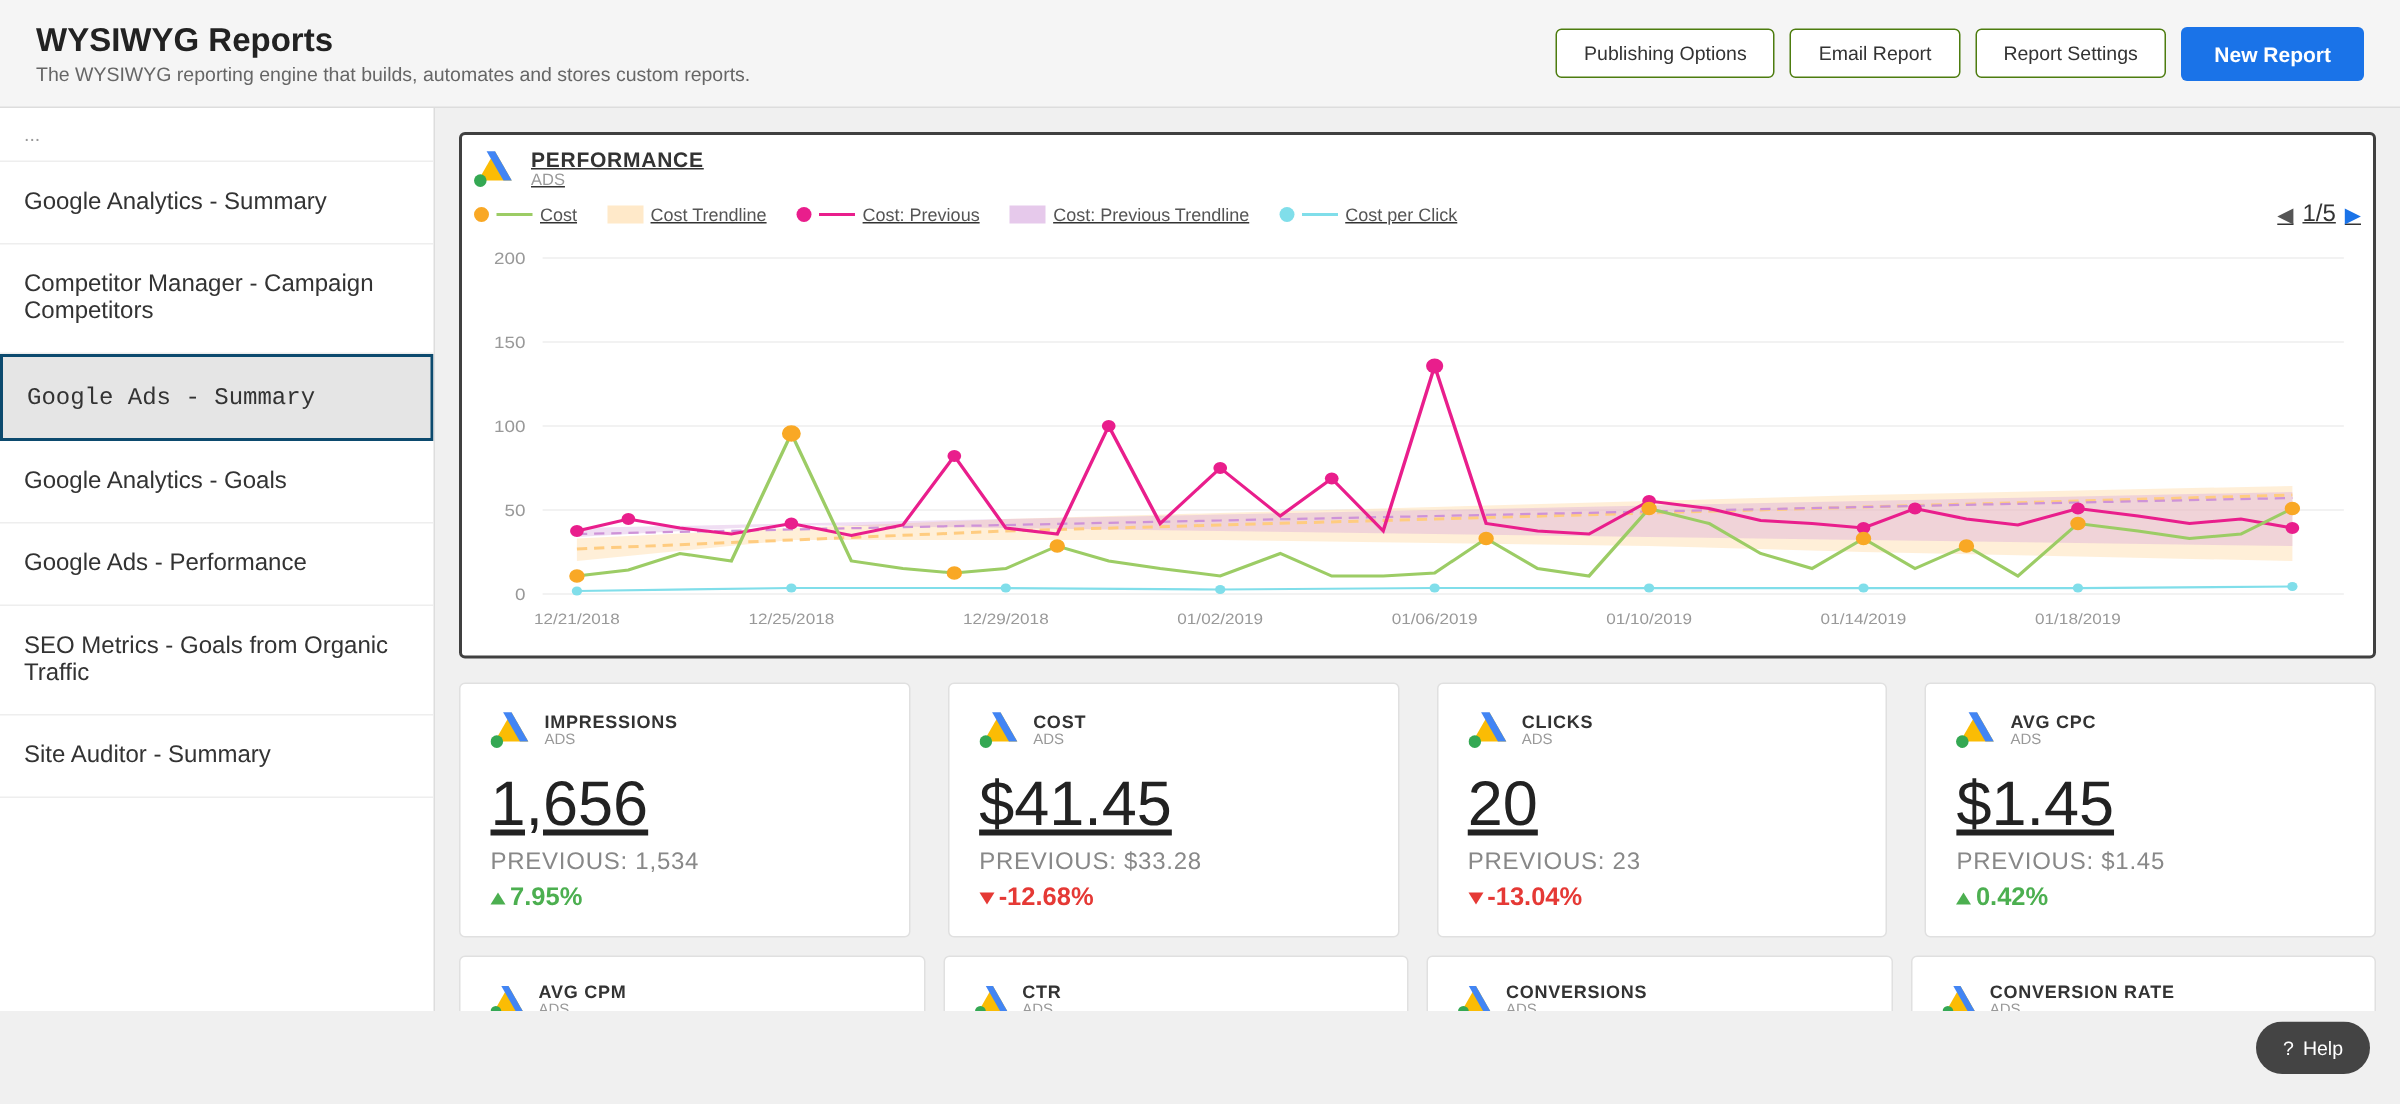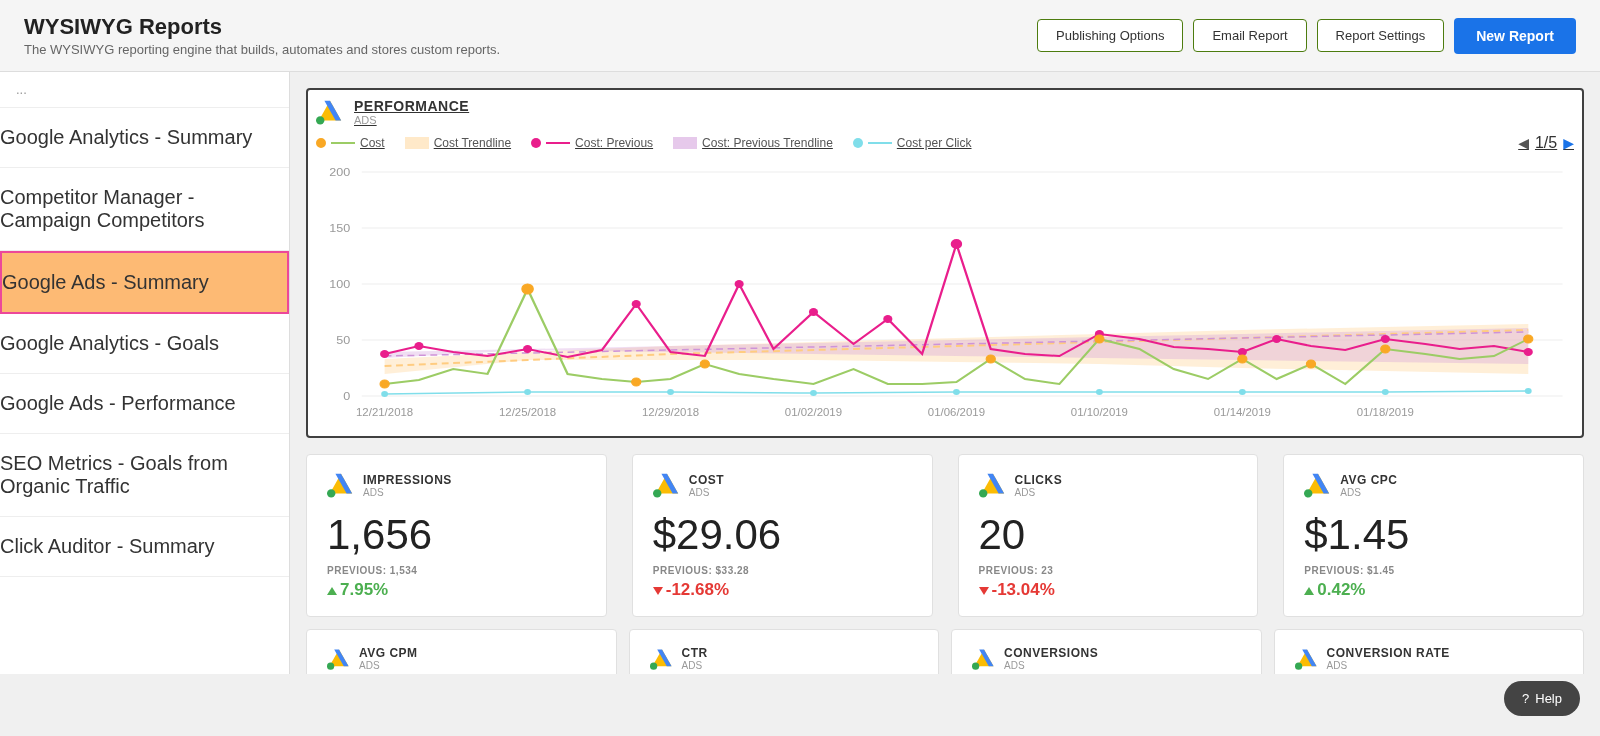--- a/index.html
+++ b/index.html
@@ -13,22 +13,22 @@
     .header-left p { font-size: 13px; color: #666; margin-top: 2px; }
     .header-right { display: flex; gap: 10px; align-items: center; }
     .btn-outline { background: white; border: 1px solid #4d7c0f; border-radius: 4px; padding: 8px 18px; font-size: 13px; cursor: pointer; color: #333; }
     .btn-primary { background: #1a73e8; border: none; border-radius: 4px; padding: 10px 22px; font-size: 14px; font-weight: 600; color: white; cursor: pointer; }
 
     
     .main { display: flex; flex: 1; overflow: hidden; }
 
     
     .sidebar { width: 290px; background: white; border-right: 1px solid #ddd; overflow-y: auto; flex-shrink: 0; }
-    .sidebar-item { padding: 18px 0; border-bottom: 1px solid #eee; cursor: pointer; font-size: 20px; color: #333; }
-    .sidebar-item.active { border: 2px solid #ec4899; background: #fdba74; }
+    .sidebar-item { padding: 18px 16px; border-bottom: 1px solid #eee; cursor: pointer; font-size: 16px; color: #333; }
+    .sidebar-item.active { border: 2px solid #0c4a6e; background: #e5e5e5; font-family: Liberation Mono, monospace; }
     .sidebar-item-top { padding: 10px 16px; border-bottom: 1px solid #eee; font-size: 13px; color: #999; }
 
     
     .content { flex: 1; overflow-y: auto; padding: 16px; background: #f0f0f0; }
 
     
     .chart-card { background: white; border-radius: 4px; padding: 8px; margin-bottom: 16px; border: 2px solid #404040; text-decoration: underline; }
     .card-header { display: flex; align-items: center; margin-bottom: 8px; }
     .google-icon { width: 28px; height: 28px; margin-right: 10px; flex-shrink: 0; }
     .card-title-block .card-title { font-size: 14px; font-weight: 700; color: #333; letter-spacing: 0.5px; text-transform: uppercase; }
@@ -45,22 +45,22 @@
 
     
     .chart-svg { width: 100%; height: 260px; }
 
     
     .metrics-grid { display: grid; grid-template-columns: repeat(4, 1fr); gap: 25px; margin-bottom: 12px; }
     .metric-card { background: white; border-radius: 4px; padding: 16px 20px; border: 1px solid #e0e0e0; }
     .metric-card .metric-header { display: flex; align-items: center; margin-bottom: 12px; }
     .metric-card .metric-title { font-size: 12px; font-weight: 700; text-transform: uppercase; color: #333; letter-spacing: 0.5px; }
     .metric-card .metric-sub { font-size: 10px; color: #999; text-transform: uppercase; }
-    .metric-value { font-size: 42px; font-weight: 300; color: #222; margin-bottom: 6px; }
-    .metric-previous { font-size: 10px; font-weight: 700; text-transform: uppercase; color: #888; margin-bottom: 4px; letter-spacing: 0.5px; }
+    .metric-value { font-size: 42px; font-weight: 300; color: #222; margin-bottom: 6px; text-decoration: underline; }
+    .metric-previous { font-size: 16px; font-weight: 400; text-transform: uppercase; color: #888; margin-bottom: 4px; letter-spacing: 0.5px; }
     .metric-change { font-size: 17px; font-weight: 600; }
     .metric-change.up { color: #4caf50; }
     .metric-change.down { color: #e53935; }
 
     
     .metrics-grid-bottom { display: grid; grid-template-columns: repeat(4, 1fr); gap: 12px; }
     .metric-card-bottom { background: white; border-radius: 4px; padding: 16px 20px; border: 1px solid #e0e0e0; min-height: 60px; }
     .metric-card-bottom .metric-header { display: flex; align-items: center; }
     .metric-card-bottom .metric-title { font-size: 12px; font-weight: 700; text-transform: uppercase; color: #333; letter-spacing: 0.5px; }
     .metric-card-bottom .metric-sub { font-size: 10px; color: #999; text-transform: uppercase; }
@@ -108,21 +108,21 @@
       <div id="sidebar-item-5" class="sidebar-item">
         <span>Google Analytics - Goals</span>
       </div>
       <div id="sidebar-item-4" class="sidebar-item">
         <span>Google Ads - Performance</span>
       </div>
       <div id="sidebar-item-6" class="sidebar-item">
         <span>SEO Metrics - Goals from Organic Traffic</span>
       </div>
       <div id="sidebar-item-7" class="sidebar-item">
-        <span>Click Auditor - Summary</span>
+        <span>Site Auditor - Summary</span>
       </div>
     </div>
 
     <div class="content">
 
       <div class="chart-card">
         <div class="card-header">
 
           <svg class="google-icon ga-icon" viewBox="0 0 40 40">
             <polygon points="20,4 36,32 4,32" fill="#fbbc04"></polygon>
@@ -268,21 +268,21 @@
             <svg width="28" height="28" viewBox="0 0 40 40" style="margin-right:8px;">
               <polygon points="20,4 36,32 4,32" fill="#fbbc04"></polygon>
               <polygon points="20,4 36,32 28,32 12,4" fill="#4285f4"></polygon>
               <circle cx="6" cy="32" r="6" fill="#34a853"></circle>
             </svg>
             <div>
               <div class="metric-title">COST</div>
               <div class="metric-sub">ADS</div>
             </div>
           </div>
-          <div class="metric-value">$29.06</div>
+          <div class="metric-value">$41.45</div>
           <div class="metric-previous">PREVIOUS: $33.28</div>
           <div class="metric-change down">
             <span class="triangle-down"></span><span>-12.68%</span>
           </div>
         </div>
 
         <div class="metric-card">
           <div class="metric-header">
             <svg width="28" height="28" viewBox="0 0 40 40" style="margin-right:8px;">
               <polygon points="20,4 36,32 4,32" fill="#fbbc04"></polygon>

